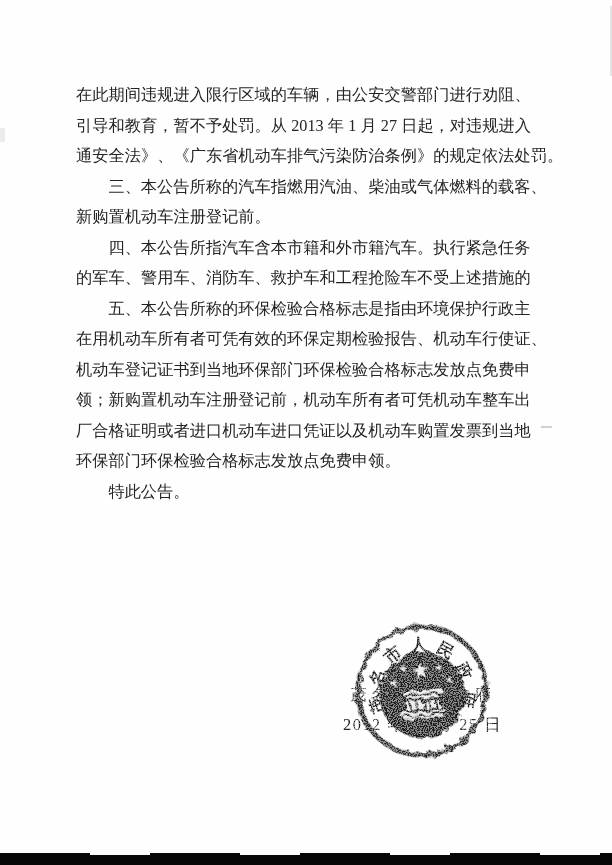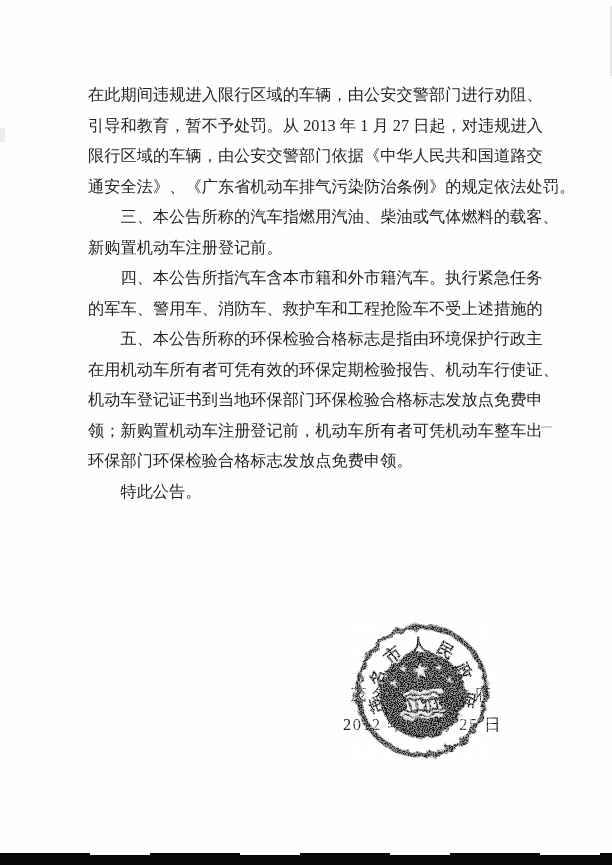--- a/index.html
+++ b/index.html
@@ -6,21 +6,21 @@
   .page{
     position:relative;
     width:612px;height:865px;
     background:#fefefe;
     overflow:hidden;
     font-family:"Liberation Serif","DejaVu Serif",serif;
   }
   
   .doc-body{
     position:absolute;
-    left:88px;top:80px;width:470px;
+    left:76px;top:80px;width:470px;
     font-size:16.2px;
     line-height:30.5px;
     color:#242424;
     letter-spacing:0.05px;
   }
   .doc-line{white-space:nowrap;}
   .doc-line.indent{text-indent:2em;}
   
   .sig-issuer{
     position:absolute;left:350px;top:684px;
@@ -44,30 +44,30 @@
   .speck-dash{position:absolute;left:541px;top:426px;width:11px;height:2px;background:#d0d0d0;}
 </style>
 </head>
 <body>
 
 <div class="page">
 
   <div class="doc-body">
       <div class="doc-line">在此期间违规进入限行区域的车辆，由公安交警部门进行劝阻、</div>
       <div class="doc-line">引导和教育，暂不予处罚。从 2013 年 1 月 27 日起，对违规进入</div>
-      <div class="doc-line">限行区域的车辆，由公安交警部门依据《中华人民共和国道路交</div>
       <div class="doc-line">通安全法》、《广东省机动车排气污染防治条例》的规定依法处罚。</div>
       <div class="doc-line indent">三、本公告所称的汽车指燃用汽油、柴油或气体燃料的载客、</div>
       <div class="doc-line">新购置机动车注册登记前。</div>
       <div class="doc-line indent">四、本公告所指汽车含本市籍和外市籍汽车。执行紧急任务</div>
       <div class="doc-line">的军车、警用车、消防车、救护车和工程抢险车不受上述措施的</div>
       <div class="doc-line indent">五、本公告所称的环保检验合格标志是指由环境保护行政主</div>
       <div class="doc-line">在用机动车所有者可凭有效的环保定期检验报告、机动车行使证、</div>
       <div class="doc-line">机动车登记证书到当地环保部门环保检验合格标志发放点免费申</div>
       <div class="doc-line">领；新购置机动车注册登记前，机动车所有者可凭机动车整车出</div>
+      <div class="doc-line">厂合格证明或者进口机动车进口凭证以及机动车购置发票到当地</div>
       <div class="doc-line">环保部门环保检验合格标志发放点免费申领。</div>
       <div class="doc-line indent">特此公告。</div>
     </div>
 
   <div class="sig-issuer">茂名市人民政府</div>
   <div class="sig-date">2012 年 12 月 25 日</div>
 
   <svg class="seal" viewBox="0 0 142 142" xmlns="http://www.w3.org/2000/svg">
     <defs>
       <path id="star" d="M0,-1 L0.224,-0.309 L0.951,-0.309 L0.363,0.118 L0.588,0.809 L0,0.382 L-0.588,0.809 L-0.363,0.118 L-0.951,-0.309 L-0.224,-0.309 Z"></path>

